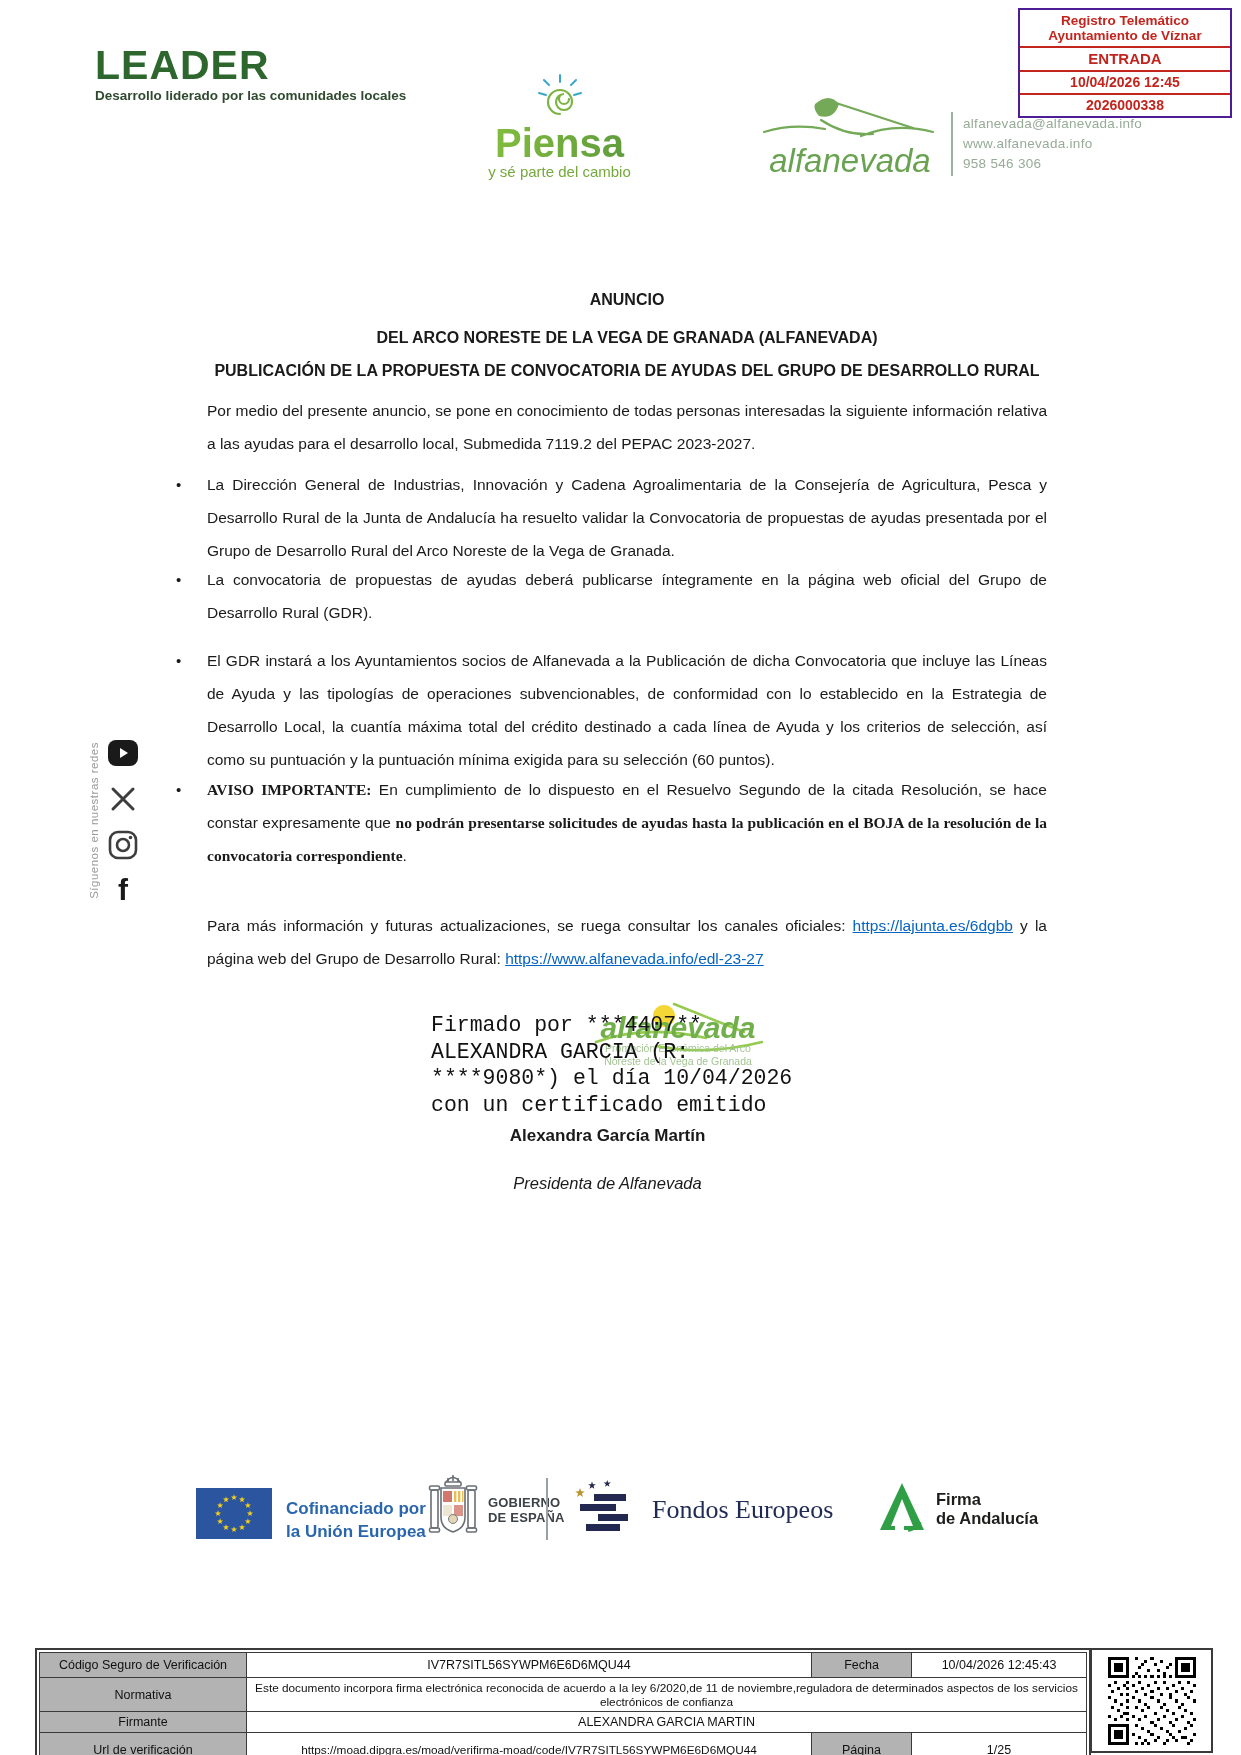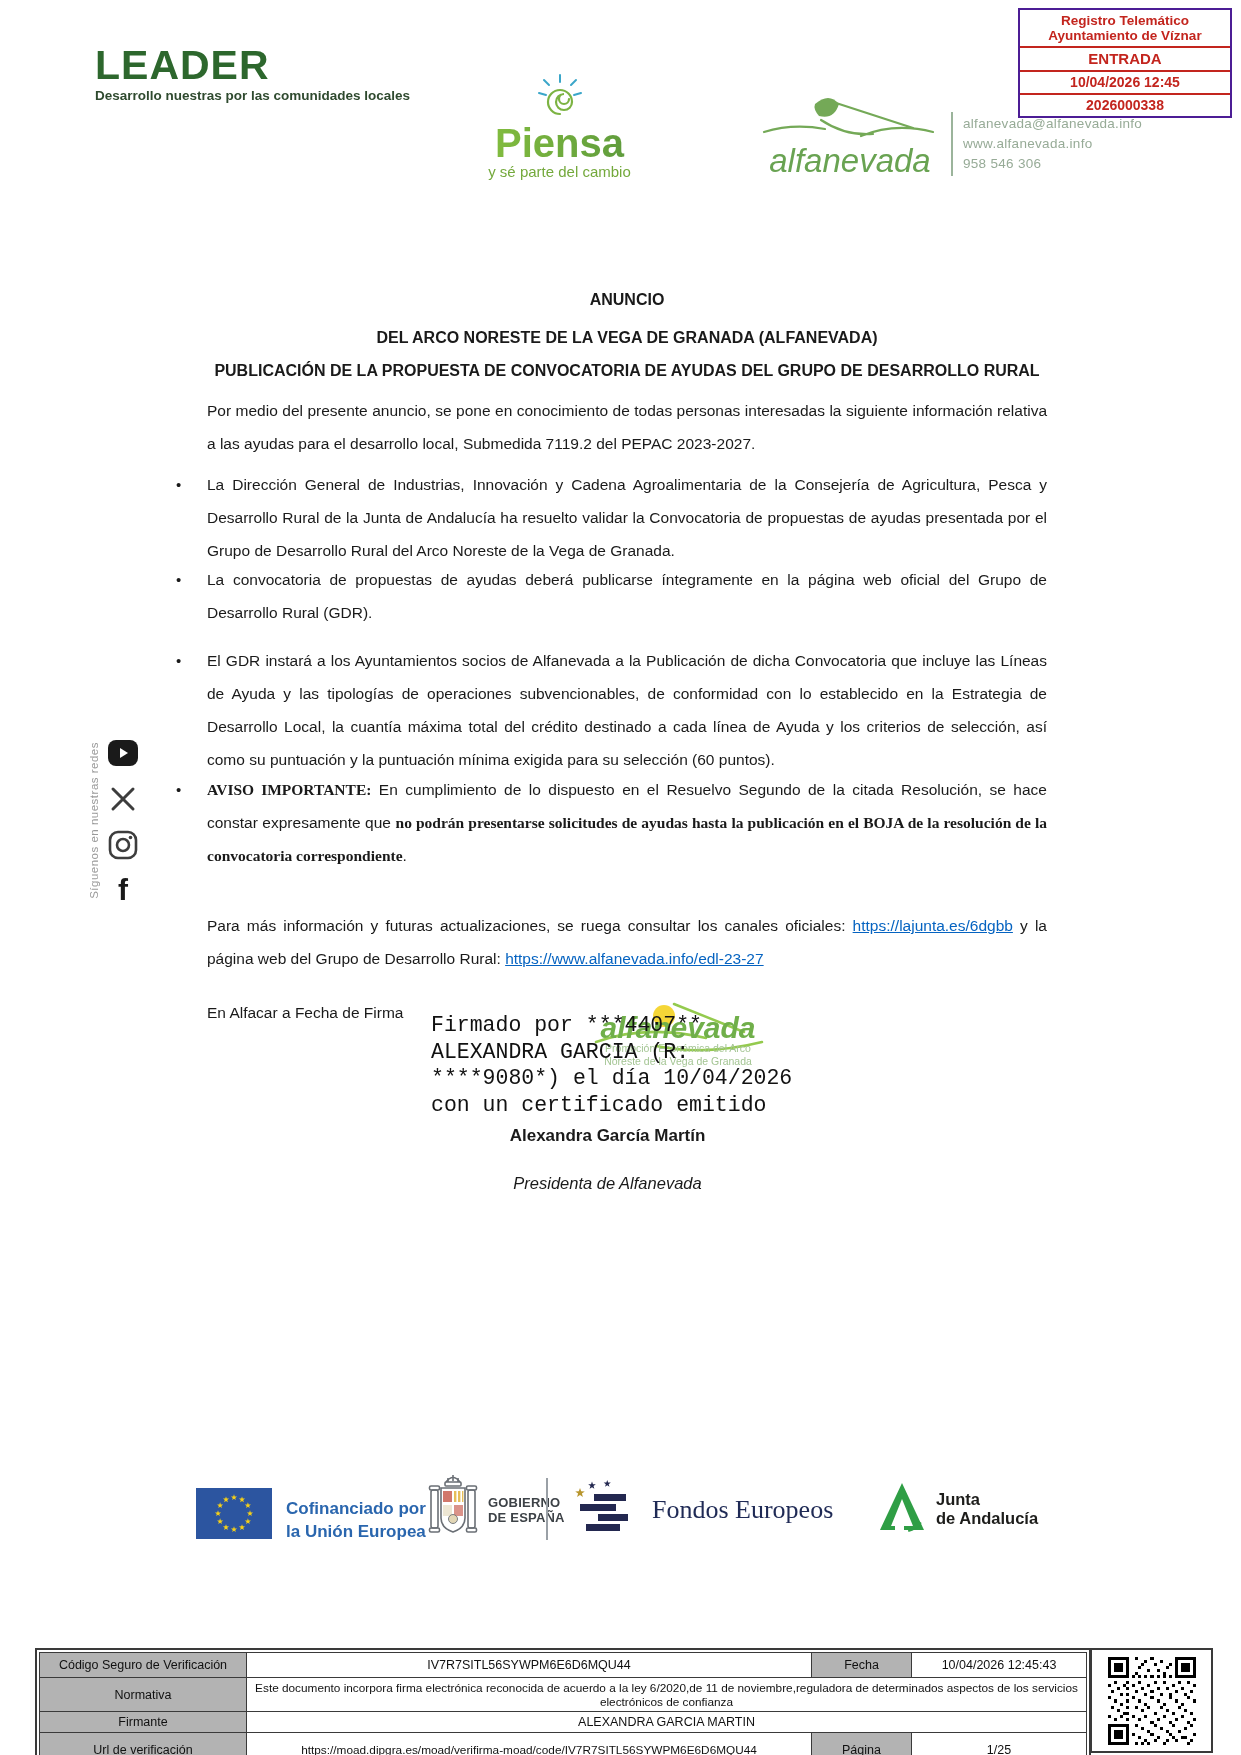--- a/index.html
+++ b/index.html
@@ -101,21 +101,21 @@
       <div>Registro Telemático</div>
       <div>Ayuntamiento de Víznar</div>
     </div>
     <div class="s-row s-entrada">ENTRADA</div>
     <div class="s-row s-date">10/04/2026 12:45</div>
     <div class="s-row s-num">2026000338</div>
   </div>
 
   <div class="leader">
     <div class="l-title">LEADER</div>
-    <div class="l-sub">Desarrollo nuestras por las comunidades locales</div>
+    <div class="l-sub">Desarrollo liderado por las comunidades locales</div>
   </div>
 
   <div class="piensa">
     <div>
       <svg width="54" height="46" viewBox="0 0 54 46">
         <g stroke="#3aa6c9" stroke-width="2" stroke-linecap="round">
           <line x1="27" y1="8" x2="27" y2="1"></line>
           <line x1="16" y1="11" x2="11" y2="6"></line>
           <line x1="38" y1="11" x2="43" y2="6"></line>
           <line x1="13" y1="21" x2="6" y2="19"></line>
@@ -160,21 +160,20 @@
   <div class="blk bullet b2">La convocatoria de propuestas de ayudas deberá publicarse íntegramente en la página web oficial del Grupo de Desarrollo Rural (GDR).</div>
   <div class="blk bullet b3">El GDR instará a los Ayuntamientos socios de Alfanevada a la Publicación de dicha Convocatoria que incluye las Líneas de Ayuda y las tipologías de operaciones subvencionables, de conformidad con lo establecido en la Estrategia de Desarrollo Local, la cuantía máxima total del crédito destinado a cada línea de Ayuda y los criterios de selección, así como su puntuación y la puntuación mínima exigida para su selección (60 puntos).</div>
   <div class="blk bullet b4">
     <span class="bold">AVISO IMPORTANTE:</span><span> En cumplimiento de lo dispuesto en el Resuelvo Segundo de la citada Resolución, se hace constar expresamente que </span><span class="bold">no podrán presentarse solicitudes de ayudas hasta la publicación en el BOJA de la resolución de la convocatoria correspondiente</span><span>.</span>
   </div>
 
   <div class="blk links-par">
     <span>Para más información y futuras actualizaciones, se ruega consultar los canales oficiales: </span><span class="doclink">https://lajunta.es/6dgbb</span><span> y la página web del Grupo de Desarrollo Rural: </span><span class="doclink brk">https://www.alfanevada.info/edl-23-27</span>
   </div>
 
-  <div class="blk place">En Alfacar a Fecha de Firma</div>
 
   <div class="sig-watermark">
     <svg width="184" height="74" viewBox="0 0 184 74">
       <circle cx="78" cy="18" r="11" fill="#f5d327"></circle>
       <g fill="none" stroke="#8cc63f" stroke-width="2.5" stroke-linecap="round">
         <path d="M88 6 L158 34"></path>
         <path d="M10 44 Q60 26 120 40"></path>
         <path d="M70 48 Q120 58 176 44"></path>
       </g>
     </svg>
@@ -302,21 +301,21 @@
   <div class="junta">
     <span>
       <svg width="48" height="52" viewBox="0 0 48 52">
         <polygon points="24,2 46,49 2,49" fill="#2f9e45"></polygon>
         <polygon points="24,18 35,45 13,45" fill="#ffffff"></polygon>
         <rect x="17" y="43" width="9" height="9" fill="#ffffff"></rect>
         <path d="M30 49 q8 -2 12 -8" stroke="#2f9e45" stroke-width="4" fill="none"></path>
       </svg>
     </span>
     <span class="junta-text">
-      <div>Junta</div>
+      <div>Firma</div>
       <div>de Andalucía</div>
     </span>
   </div>
 
   <div class="verif-wrap">
     <table class="verif">
       <colgroup>
           <col style="width:207px">
           <col style="width:565px">
           <col style="width:100px">

